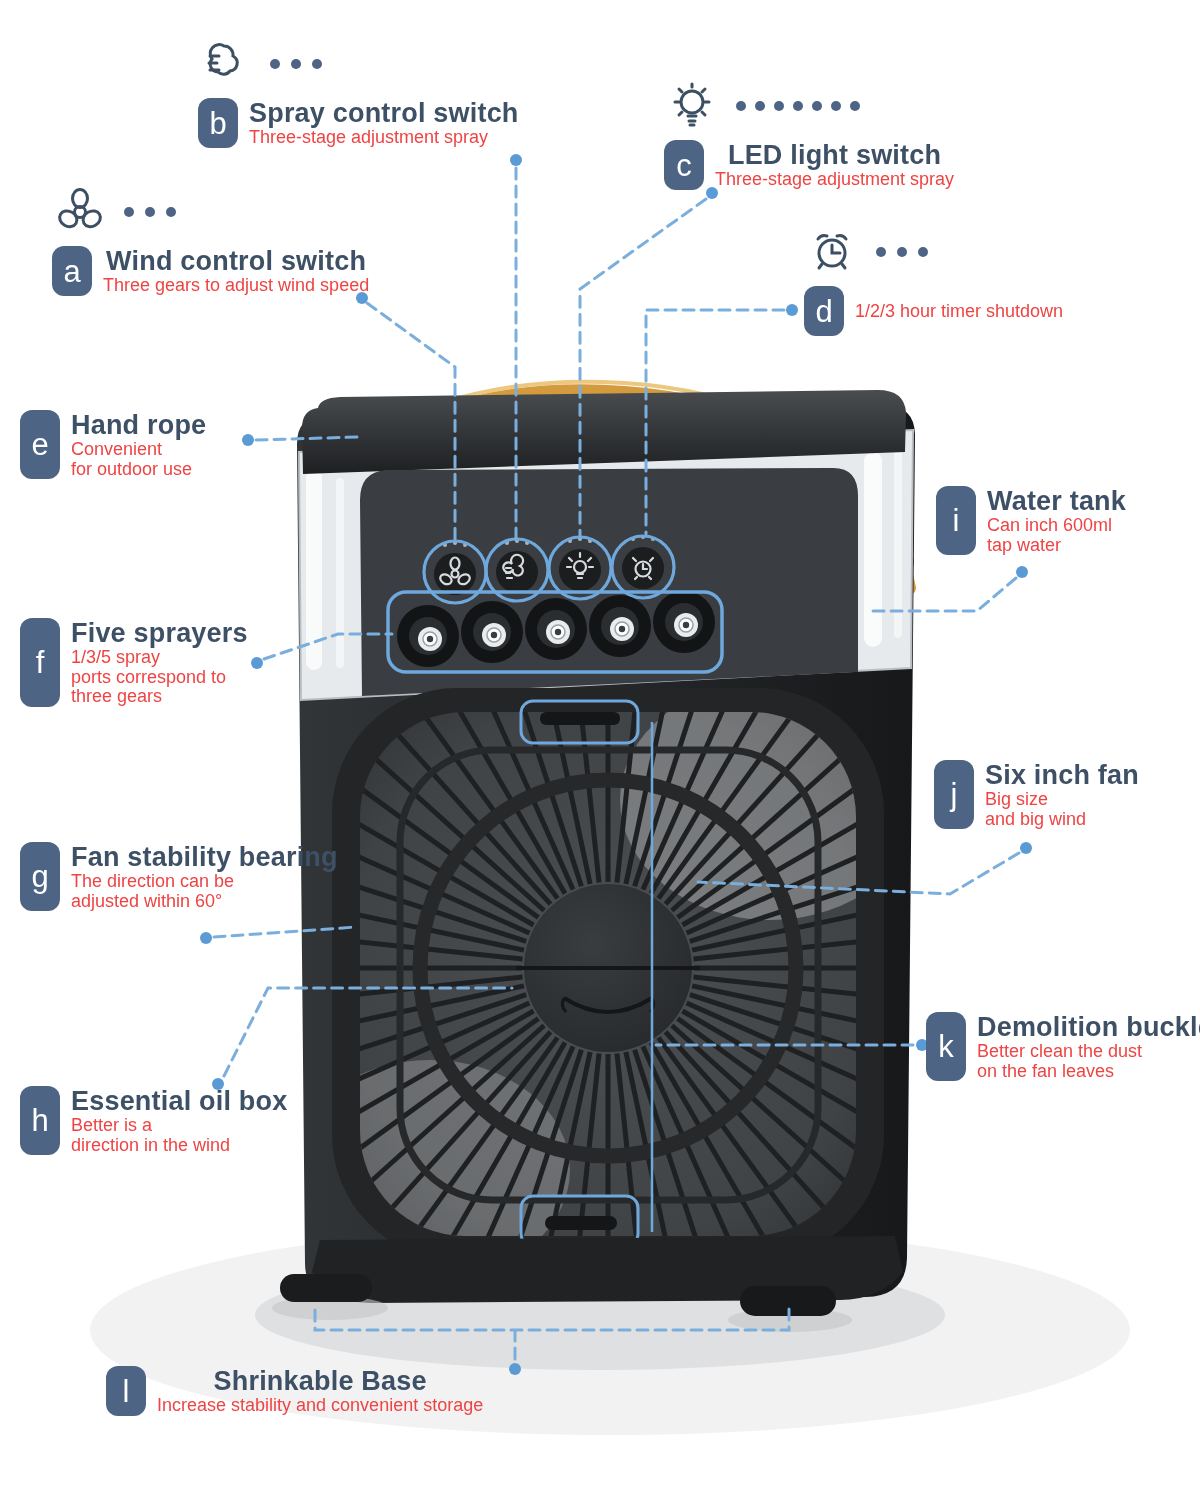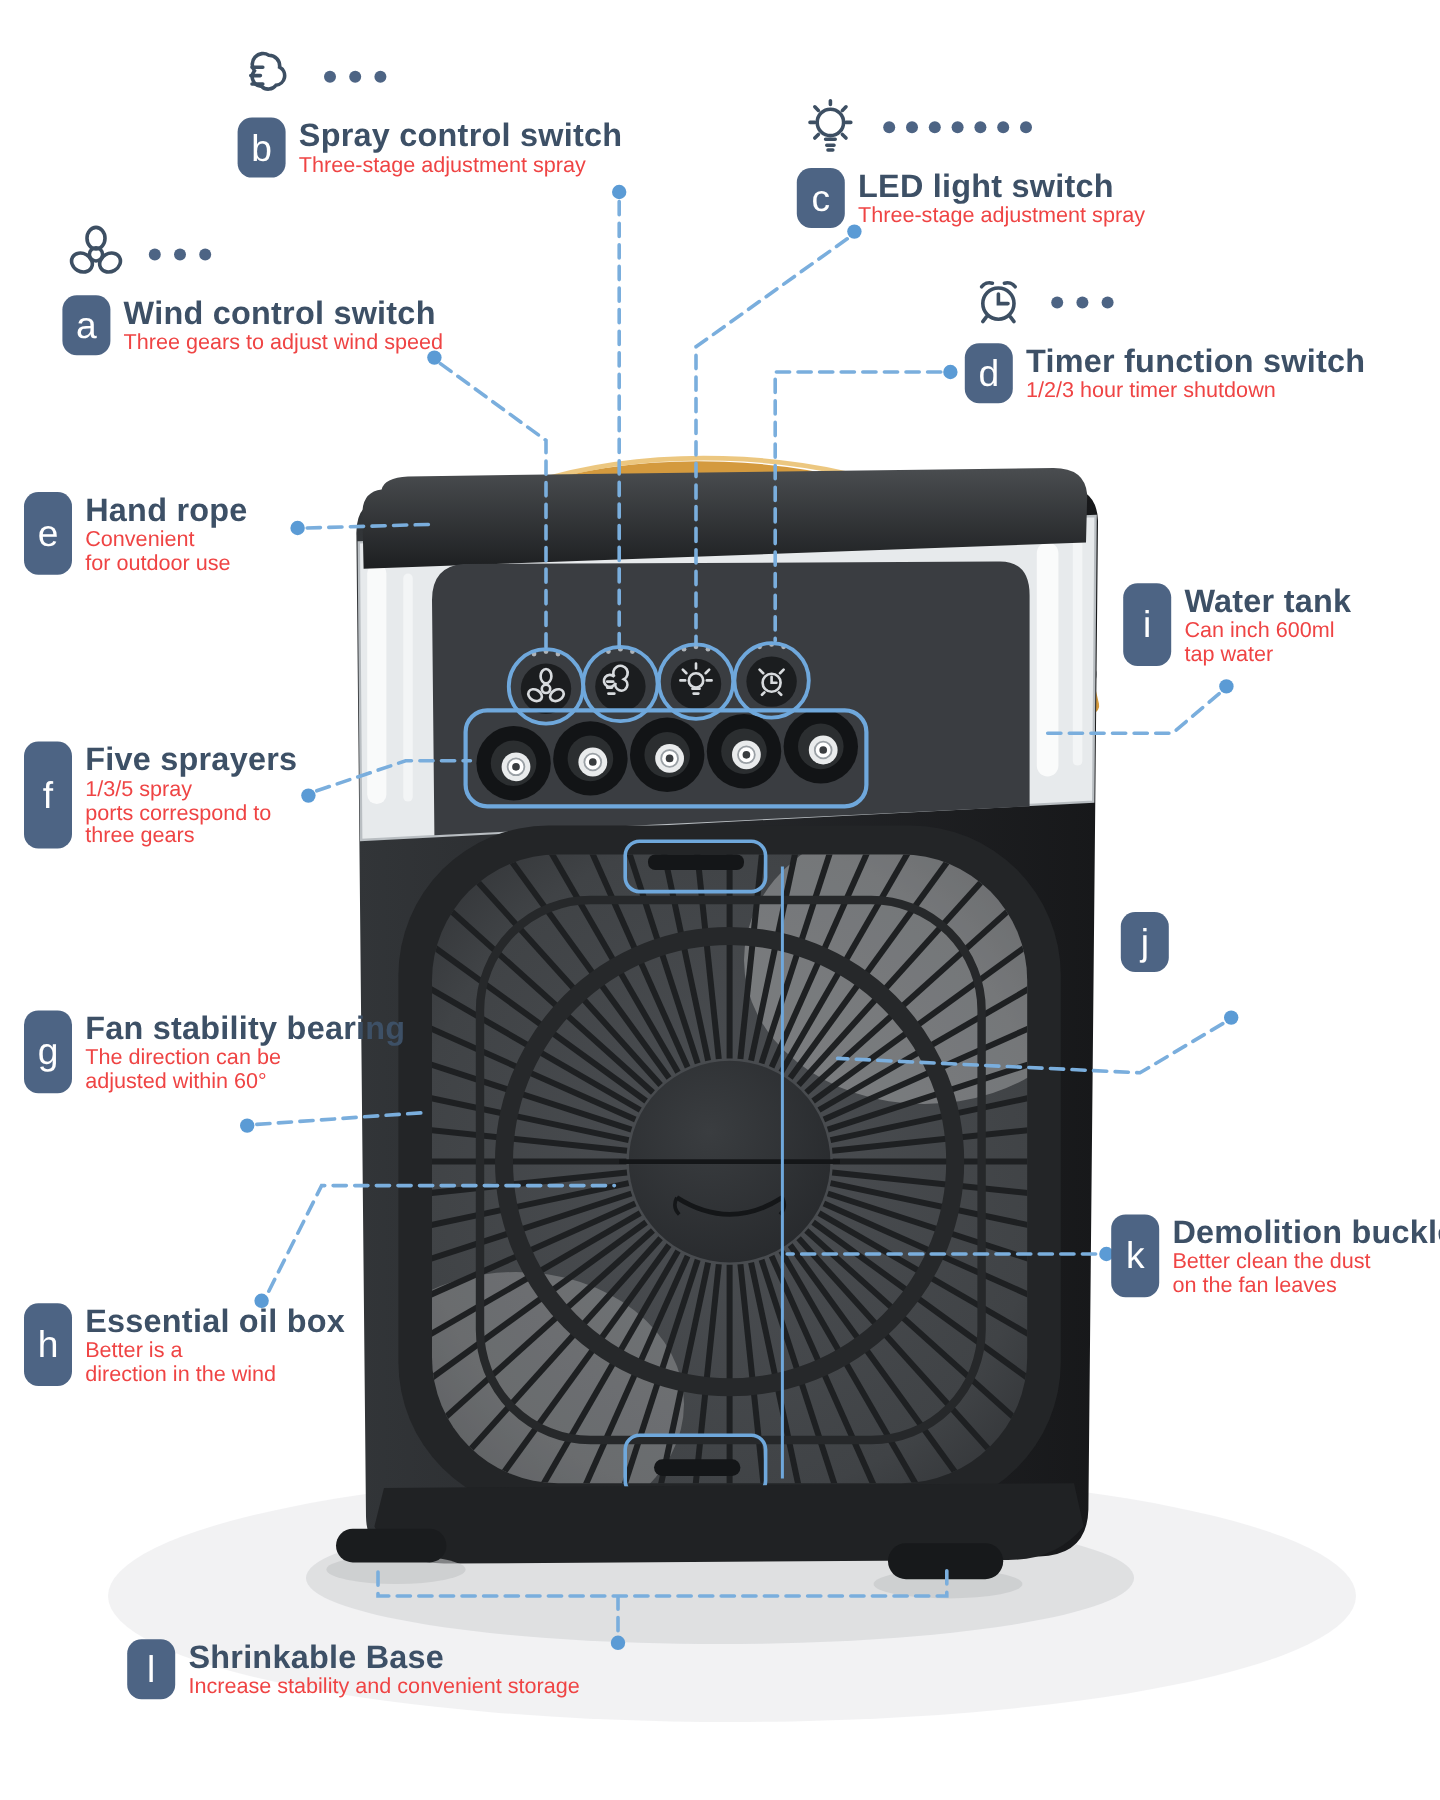--- a/index.html
+++ b/index.html
@@ -15,21 +15,21 @@
   .big-icon{width:52px;height:52px;flex:0 0 52px;}
   .dots{display:flex;gap:11px;align-items:center;}
   .dots.tight{gap:9px;}
   .dot{width:10px;height:10px;border-radius:50%;background:#4d6484;}
   .label-row{display:flex;align-items:stretch;gap:11px;}
   .badge{
     flex:0 0 40px;min-height:50px;background:#4d6484;border-radius:12px;color:#ffffff;
     font-size:31px;line-height:1;display:flex;align-items:center;justify-content:center;
   }
   .texts{display:flex;flex-direction:column;justify-content:center;padding-top:1px;}
-  .title{font-size:27px;font-weight:700;color:#3d5066;line-height:1.08;white-space:nowrap;letter-spacing:.2px;}
+  .title{font-size:27px;font-weight:700;color:#3d5066;line-height:1.08;white-space:nowrap;letter-spacing:.2px;text-align:center;}
   .sub{font-size:18px;font-weight:400;color:#ef4444;line-height:1.09;white-space:nowrap;}
 
   .leader{stroke:#7aaedd;stroke-width:3;fill:none;stroke-dasharray:11 7;stroke-linecap:round;}
   .leader-dot{fill:#5b9bd5;stroke:none;}
   .hl{stroke:#6fa8dc;fill:none;}
   #spokes line{stroke:#1e2022;stroke-width:5;}
   .btn-dots circle{fill:#aeb3b8;}
 </style>
 </head>
 <body>
@@ -423,21 +423,20 @@
     </svg>
     <span class="dots">
           <span class="dot"></span>
           <span class="dot"></span>
           <span class="dot"></span>
         </span>
   </div>
   <div class="label-row">
     <span class="badge">d</span>
     <div class="texts">
-      <div class="title">Timer function switch</div>
       <div class="sub">1/2/3 hour timer shutdown</div>
     </div>
   </div>
 </div>
 
 <div class="callout" style="left:20px;top:410px;">
   <div class="label-row">
     <span class="badge">e</span>
     <div class="texts">
       <div class="title">Hand rope</div>
@@ -466,20 +465,25 @@
       <div class="sub">1/3/5 spray</div>
       <div class="sub">ports correspond to</div>
       <div class="sub">three gears</div>
     </div>
   </div>
 </div>
 
 <div class="callout" style="left:934px;top:760px;">
   <div class="label-row">
     <span class="badge">j</span>
+    <div class="texts">
+      <div class="title">Six inch fan</div>
+      <div class="sub">Big size</div>
+      <div class="sub">and big wind</div>
+    </div>
   </div>
 </div>
 
 <div class="callout" style="left:20px;top:842px;">
   <div class="label-row">
     <span class="badge">g</span>
     <div class="texts">
       <div class="title">Fan stability bearing</div>
       <div class="sub">The direction can be</div>
       <div class="sub">adjusted within 60°</div>

